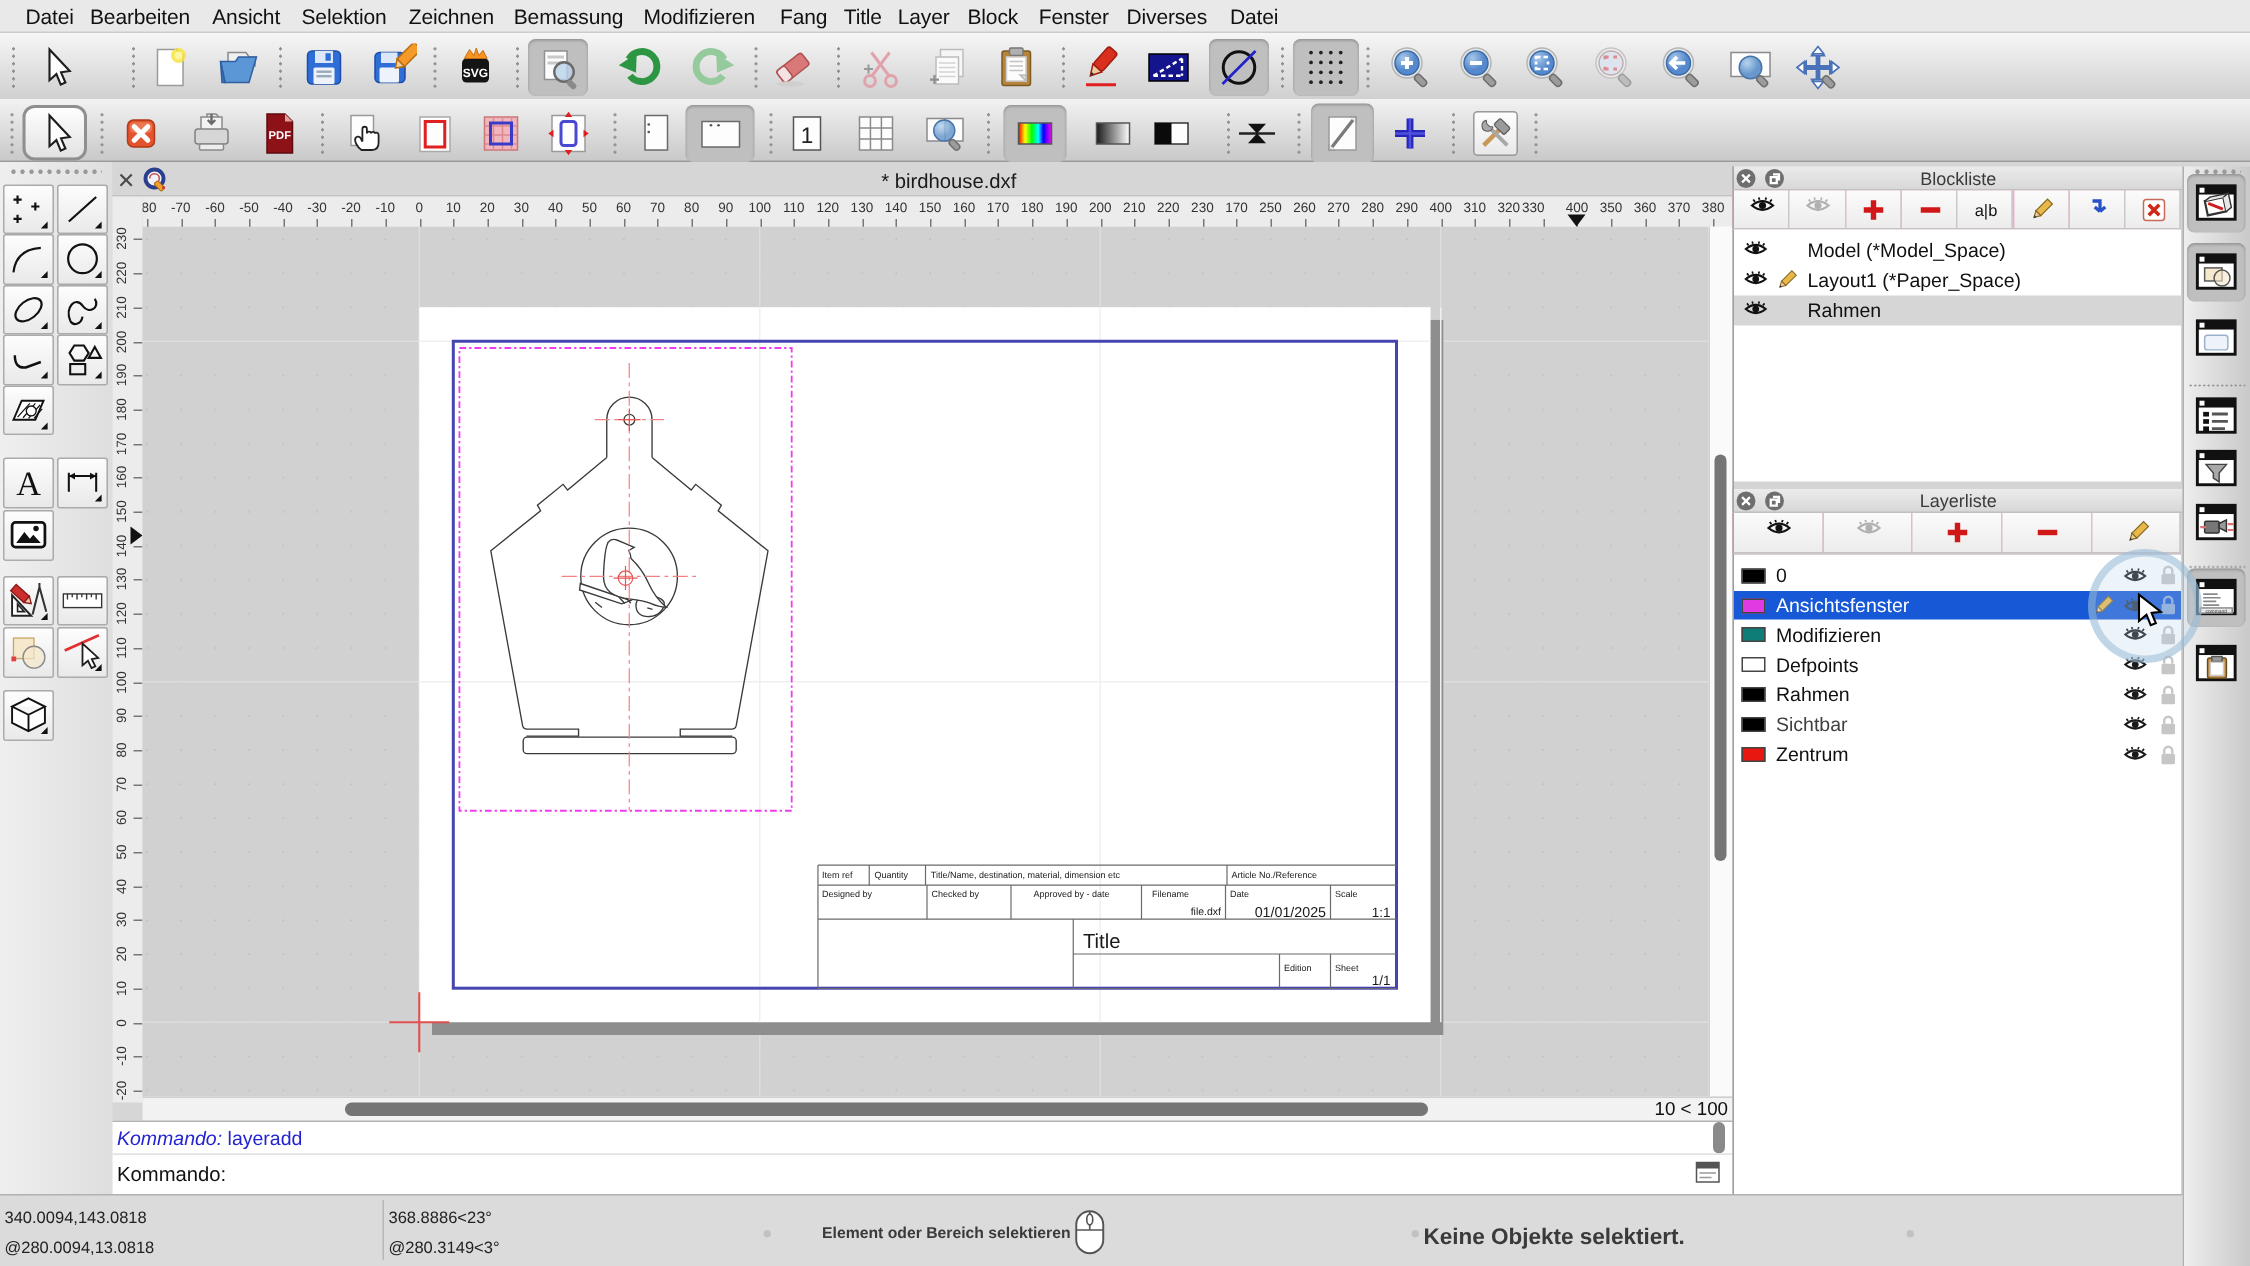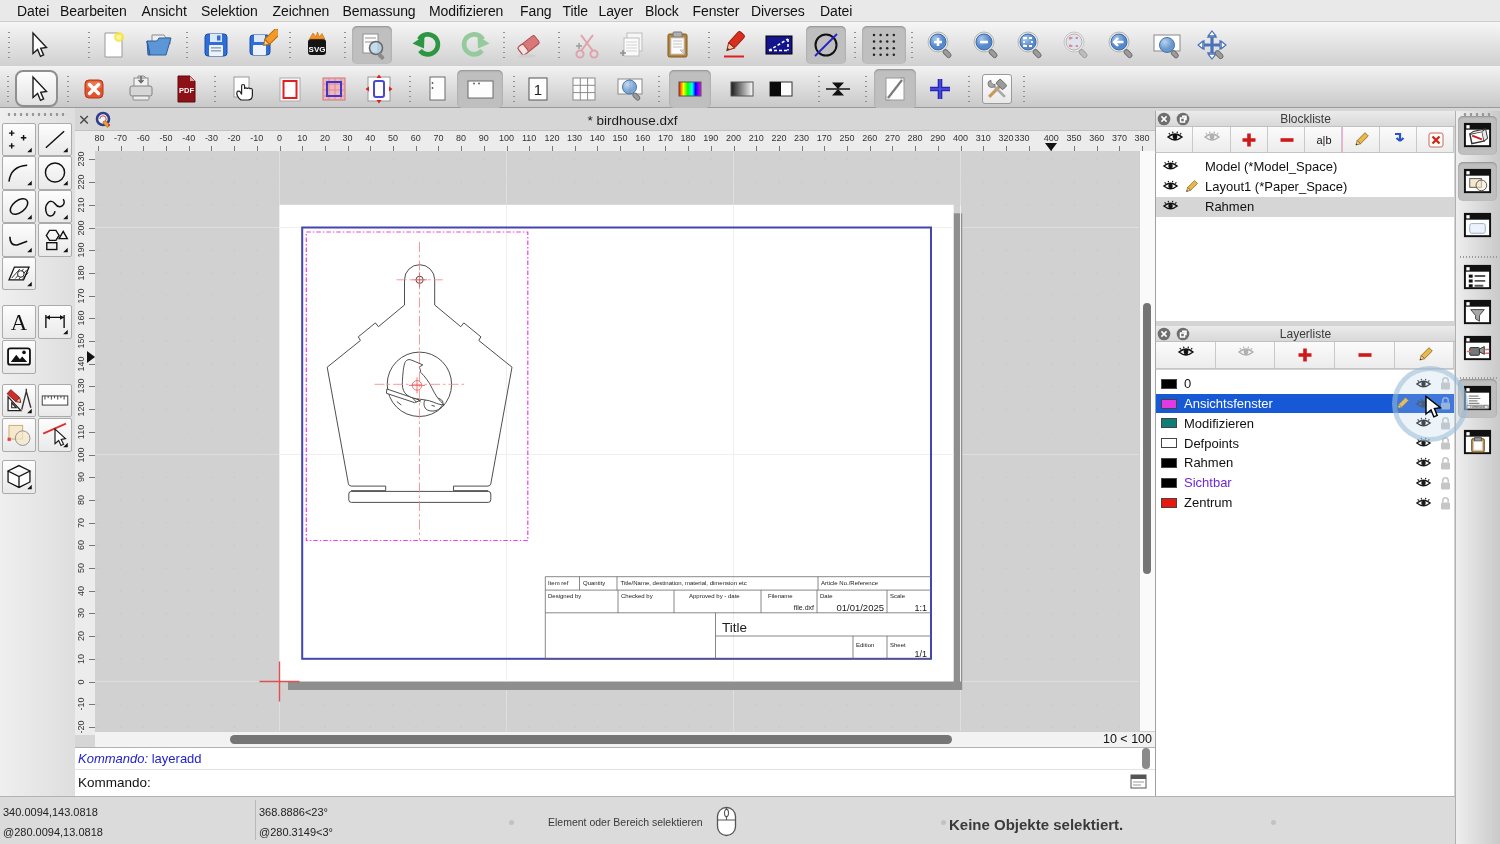--- a/index.html
+++ b/index.html
@@ -1142,21 +1142,21 @@
       <path d="M4 3.5 L2.8 2 M7 2.2 L6.5 0.6 M11 2.2 L11.5 0.6 M14 3.5 L15.2 2" stroke="#1a1a1a" stroke-width="1.2"></path>
     </svg>
   </div>
 <div class="abs" style="left:1438px;top:455.7px">
     <svg width="15" height="15">
       <rect x="3" y="6.5" width="9" height="7" rx="1" fill="#c6c6c6"></rect>
       <path d="M4.8 6.5 V4.5 a2.7 2.7 0 0 1 5.4 0 V6.5" fill="none" stroke="#c6c6c6" stroke-width="1.6"></path>
     </svg>
   </div>
 <div class="abs" style="left:1161px;top:478.1px;width:15.5px;height:10px;background:#000;border:1px solid #444"></div>
-<div class="abs" style="left:1184px;top:475.3px;font-size:13px;color:#6d28d9">Sichtbar</div>
+<div class="abs" style="left:1184px;top:475.3px;font-size:13px;color:#404040">Sichtbar</div>
 <div class="abs" style="left:1415px;top:477.1px">
     <svg width="17" height="13" viewBox="0 0 18 13">
       <path d="M2 6 Q9 0.2 16 6 Q9 11.8 2 6 Z" fill="none" stroke="#1a1a1a" stroke-width="1.5"></path>
       <circle cx="9" cy="6" r="2.4" fill="#1a1a1a"></circle>
       <path d="M4 3.5 L2.8 2 M7 2.2 L6.5 0.6 M11 2.2 L11.5 0.6 M14 3.5 L15.2 2" stroke="#1a1a1a" stroke-width="1.2"></path>
     </svg>
   </div>
 <div class="abs" style="left:1438px;top:475.6px">
     <svg width="15" height="15">
       <rect x="3" y="6.5" width="9" height="7" rx="1" fill="#c6c6c6"></rect>
@@ -1271,21 +1271,21 @@
   </div>
 <div class="sb"></div>
 <div class="abs" style="left:3px;top:806px;font-size:11px;color:#222">340.0094,143.0818</div>
 <div class="abs" style="left:3px;top:826px;font-size:11px;color:#222">@280.0094,13.0818</div>
 <div class="abs" style="left:255px;top:800px;width:1px;height:40px;background:#b8b8b8"></div>
 <div class="abs" style="left:259px;top:806px;font-size:11px;color:#222">368.8886&lt;23°</div>
 <div class="abs" style="left:259px;top:826px;font-size:11px;color:#222">@280.3149&lt;3°</div>
 <div class="abs" style="left:509px;top:819.5px;width:5px;height:5px;border-radius:50%;background:#c2c2c2"></div>
 <div class="abs" style="left:941px;top:819.5px;width:5px;height:5px;border-radius:50%;background:#c2c2c2"></div>
 <div class="abs" style="left:1271px;top:819.5px;width:5px;height:5px;border-radius:50%;background:#c2c2c2"></div>
-<div class="abs" style="left:548px;top:816px;font-size:10.5px;font-weight:400;color:#3a3a3a">Element oder Bereich selektieren</div>
+<div class="abs" style="left:548px;top:816px;font-size:10.5px;font-weight:700;color:#3a3a3a">Element oder Bereich selektieren</div>
 <div class="abs" style="left:716px;top:806px">
     <svg width="21" height="31" viewBox="0 0 21 31">
 <rect x="1.5" y="1.5" width="18" height="28" rx="9" fill="#fff" stroke="#555" stroke-width="1.3"></rect>
 <path d="M10.5 1.5 V14 M1.5 14 H19.5" stroke="#555" stroke-width="1.1"></path>
 <ellipse cx="10.5" cy="7" rx="2" ry="3.6" fill="#fff" stroke="#555" stroke-width="1.1"></ellipse>
     </svg>
   </div>
 <div class="abs" style="left:949px;top:816px;font-size:15px;font-weight:600;color:#3a3a3a">Keine Objekte selektiert.</div>
 <div class="abs" style="left:1392px;top:366px;width:76px;height:76px;border-radius:50%;background:rgba(182,210,232,.25);border:5px solid rgba(148,186,214,.5)"></div>
 <div class="abs" style="left:1424px;top:395px">

